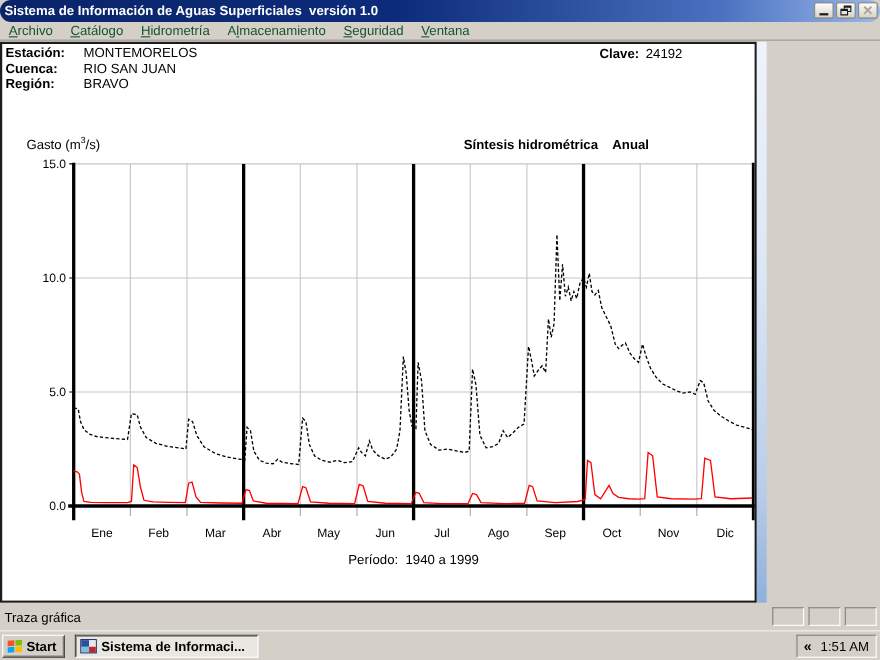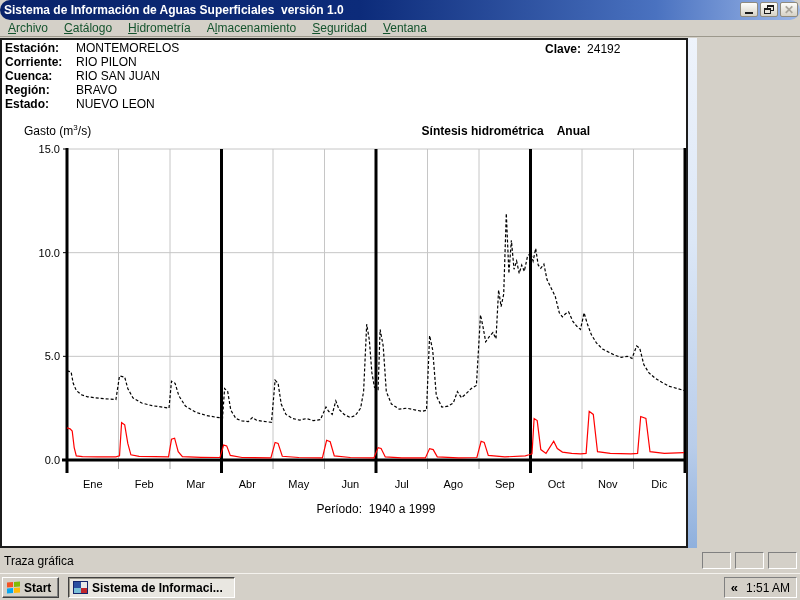--- a/index.html
+++ b/index.html
@@ -119,24 +119,22 @@
     <span class="menu-item">A<u>l</u>macenamiento</span>
     <span class="menu-item"><u>S</u>eguridad</span>
     <span class="menu-item"><u>V</u>entana</span>
   </div>
 
 <div class="client">
   <div class="client-inner">
 
     <div class="station" id="station">
         <div class="station-row"><span class="station-label">Estación:</span><span>MONTEMORELOS</span></div>
-        <div class="station-row"><span class="station-label">Corriente:</span><span>RIO PILON</span></div>
         <div class="station-row"><span class="station-label">Cuenca:</span><span>RIO SAN JUAN</span></div>
         <div class="station-row"><span class="station-label">Región:</span><span>BRAVO</span></div>
-        <div class="station-row"><span class="station-label">Estado:</span><span>NUEVO LEON</span></div>
       </div>
 
     <div class="clave">
       <b>Clave:</b><span>24192</span>
     </div>
 
     <div class="gasto-label"><span>Gasto (m</span><sup>3</sup><span>/s)</span></div>
 
     <div class="chart-subtitle">
       <span>Síntesis hidrométrica</span><span class="anual">Anual</span>

